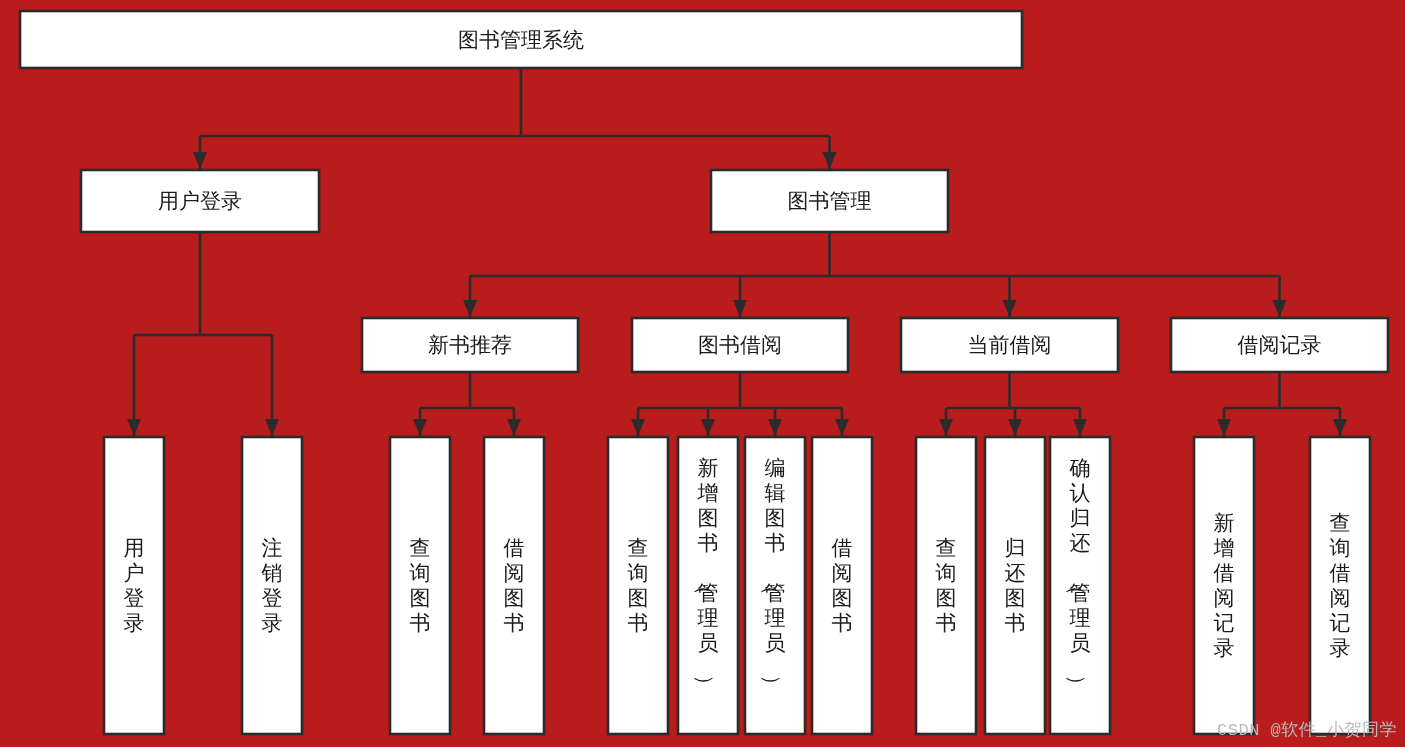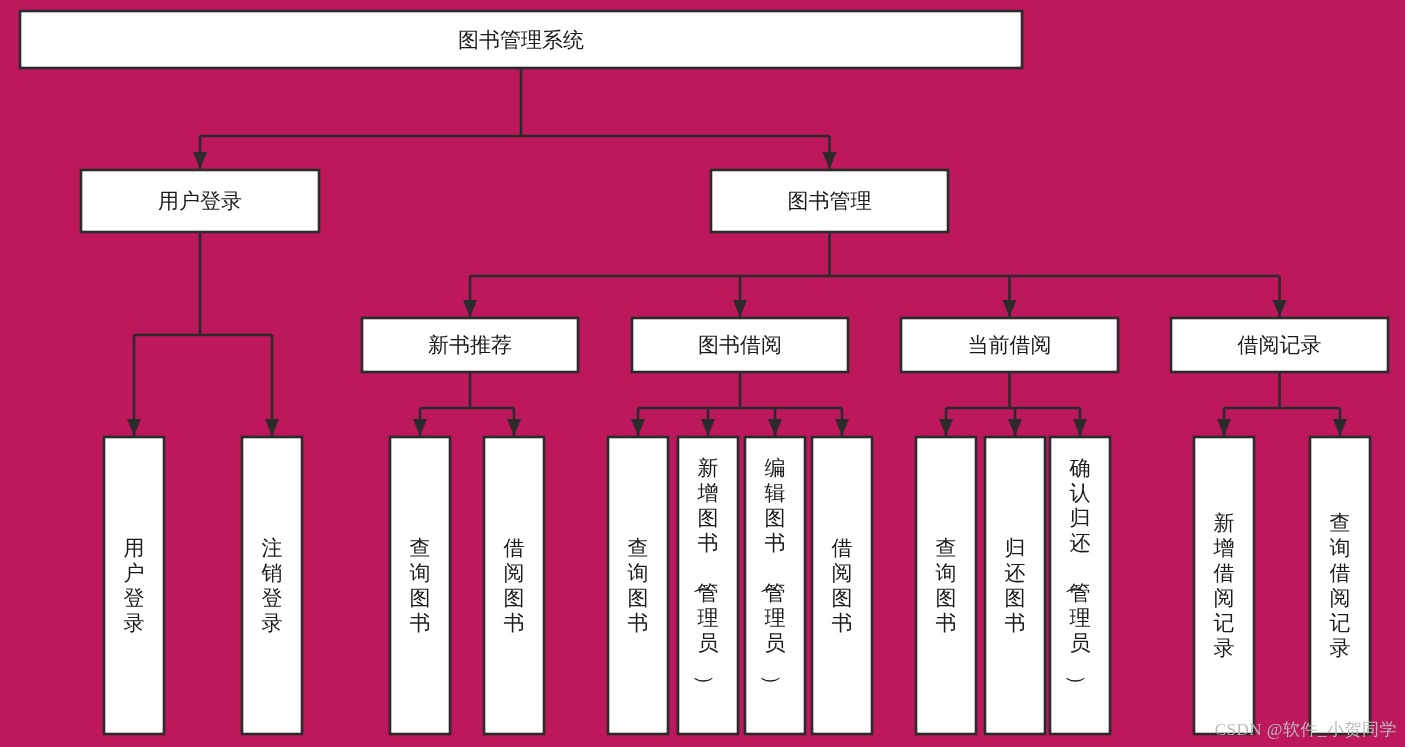--- a/index.html
+++ b/index.html
@@ -10,21 +10,21 @@
   body {
     width: 1405px;
     height: 747px;
     font-family: "DejaVu Sans", "Liberation Sans", sans-serif;
     overflow: hidden;
   }
   #diagram-root {
     position: relative;
     width: 1405px;
     height: 747px;
-    background: #be185d;
+    background: #b91c1c;
   }
   svg#flow-svg {
     position: absolute;
     left: 0;
     top: 0;
     width: 1405px;
     height: 747px;
     display: block;
   }
   .node-rect {
@@ -52,21 +52,21 @@
   .node-label-v {
     fill: #1b1b1b;
     font-family: "DejaVu Sans", "Liberation Sans", sans-serif;
     font-size: 21px;
     text-anchor: middle;
   }
   .watermark {
     position: absolute;
     right: 8px;
     bottom: 6px;
-    font-family: Liberation Serif, serif;
+    font-family: Liberation Mono, monospace;
     font-size: 17px;
     color: #b9b9b9;
     letter-spacing: 0.5px;
     white-space: nowrap;
     user-select: none;
   }
 </style>
 </head>
 <body>
 

